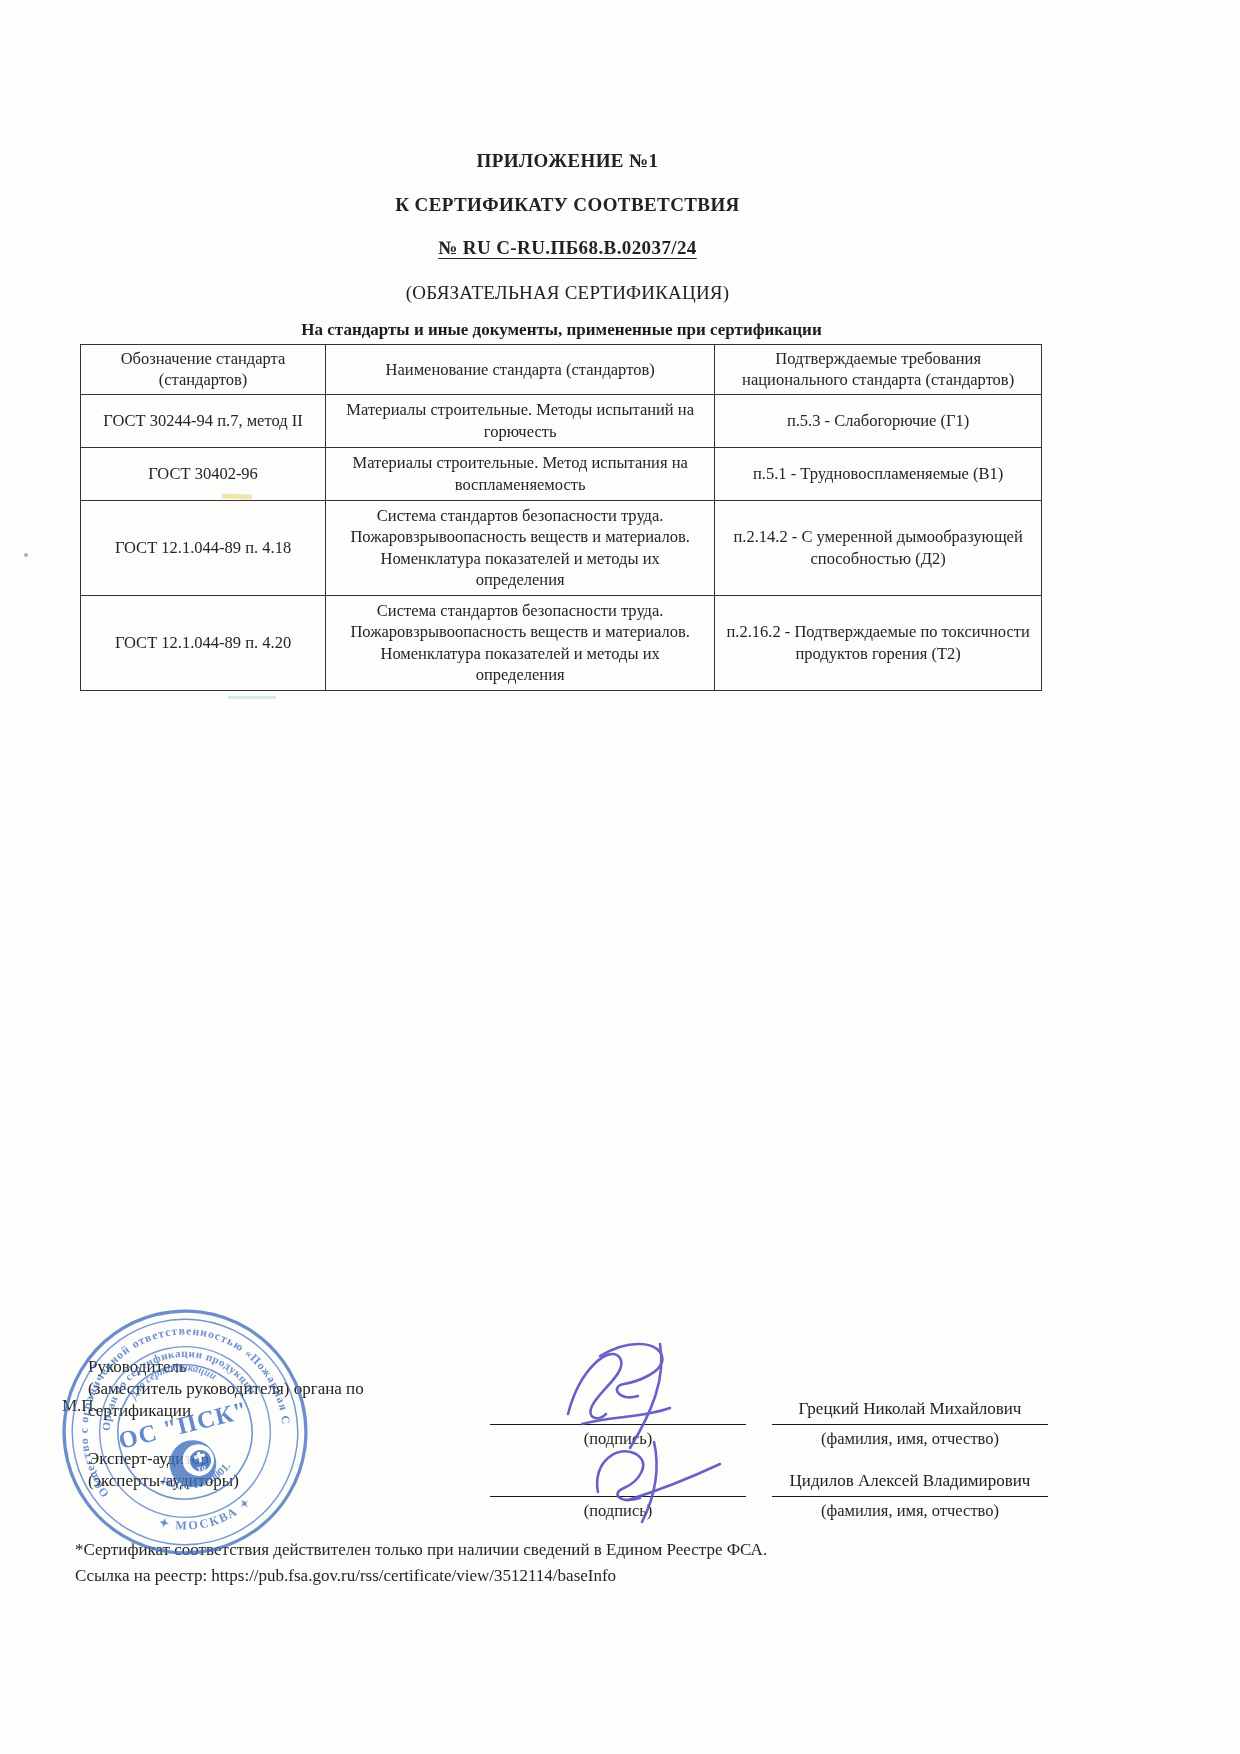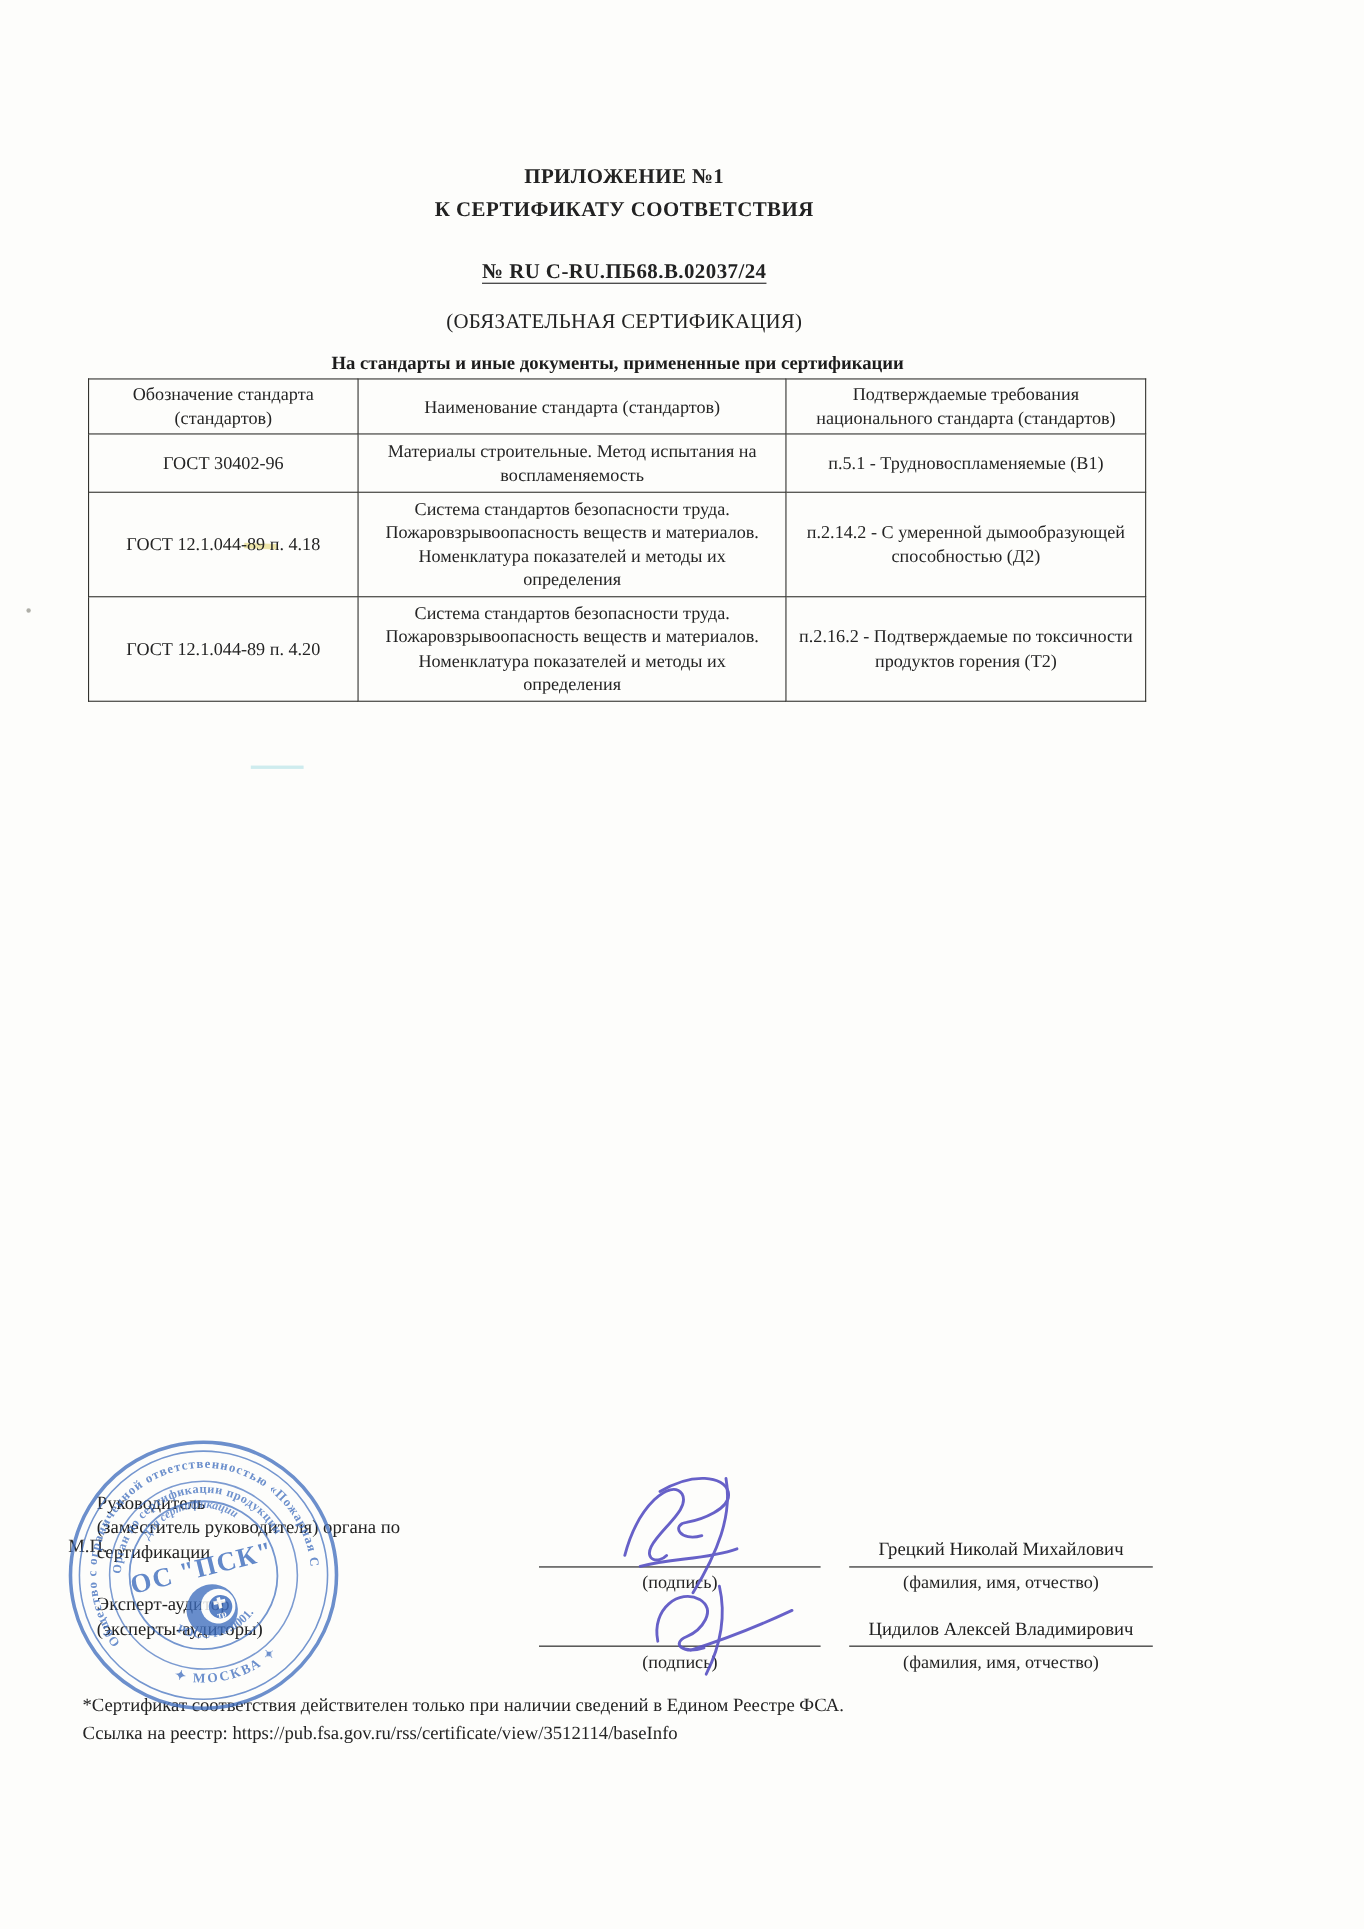--- a/index.html
+++ b/index.html
@@ -8,21 +8,21 @@
     background:#fdfdfb;
     font-family:"Liberation Serif","DejaVu Serif",serif;
     color:#1e1e1e;
     -webkit-font-smoothing:antialiased;
   }
   
   .doc-header{position:absolute;left:80px;width:975px;text-align:center;}
   .h-line{position:absolute;left:0;width:100%;text-align:center;
           font-size:19px;font-weight:bold;letter-spacing:.4px;color:#222;}
   .h1t{top:150px;}
-  .h2t{top:180px;}
+  .h2t{top:194px;}
   .h3t{top:237px;text-decoration:underline;text-underline-offset:4px;}
   .h4t{top:282px;font-weight:normal;letter-spacing:.2px;text-align:center;}
   
   .tbl-title{position:absolute;top:320px;left:80px;width:963px;text-align:center;
              font-size:17px;font-weight:bold;color:#1c1c1c;}
   table.standards{
     position:absolute;top:344px;left:80px;width:962px;
     border-collapse:collapse;table-layout:fixed;
     font-size:16.5px;line-height:1.3;color:#242424;
   }
@@ -93,20 +93,25 @@
       <col class="c2">
       <col class="c3">
     </colgroup>
   <tbody>
     <tr class="hdr">
       <th>Обозначение стандарта (стандартов)</th>
       <th>Наименование стандарта (стандартов)</th>
       <th>Подтверждаемые требования национального стандарта (стандартов)</th>
     </tr>
     <tr class="r2l">
+      <td>ГОСТ 30244-94 п.7, метод II</td>
+      <td>Материалы строительные. Методы испытаний на горючесть</td>
+      <td>п.5.3 - Слабогорючие (Г1)</td>
+    </tr>
+    <tr class="r2l">
       <td>ГОСТ 30402-96</td>
       <td>Материалы строительные. Метод испытания на воспламеняемость</td>
       <td>п.5.1 - Трудновоспламеняемые (В1)</td>
     </tr>
     <tr class="r4l">
       <td>ГОСТ 12.1.044-89 п. 4.18</td>
       <td>Система стандартов безопасности труда. Пожаровзрывоопасность веществ и материалов. Номенклатура показателей и методы их определения</td>
       <td>п.2.14.2 - С умеренной дымообразующей способностью (Д2)</td>
     </tr>
     <tr class="r4l">

